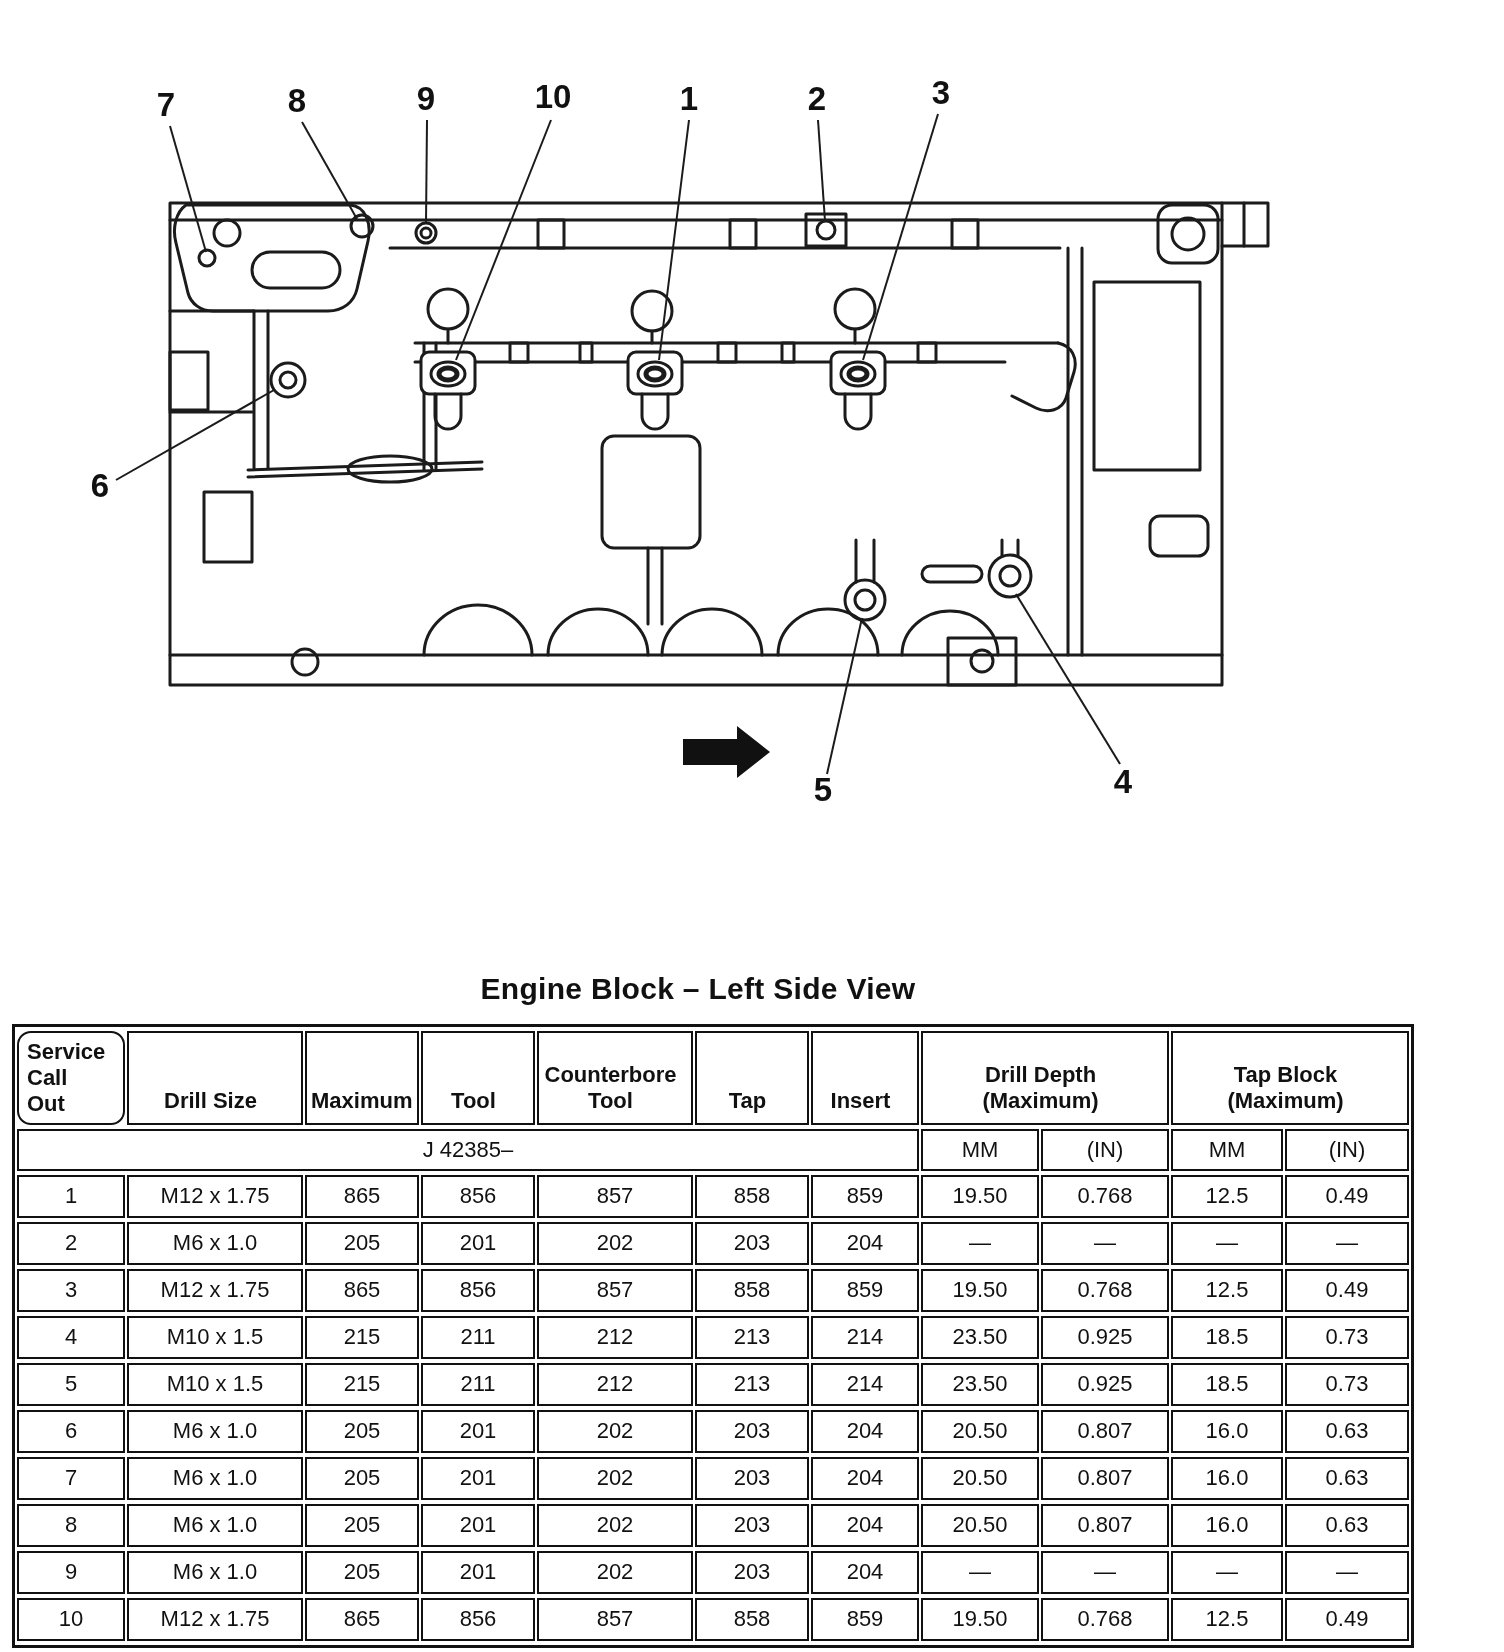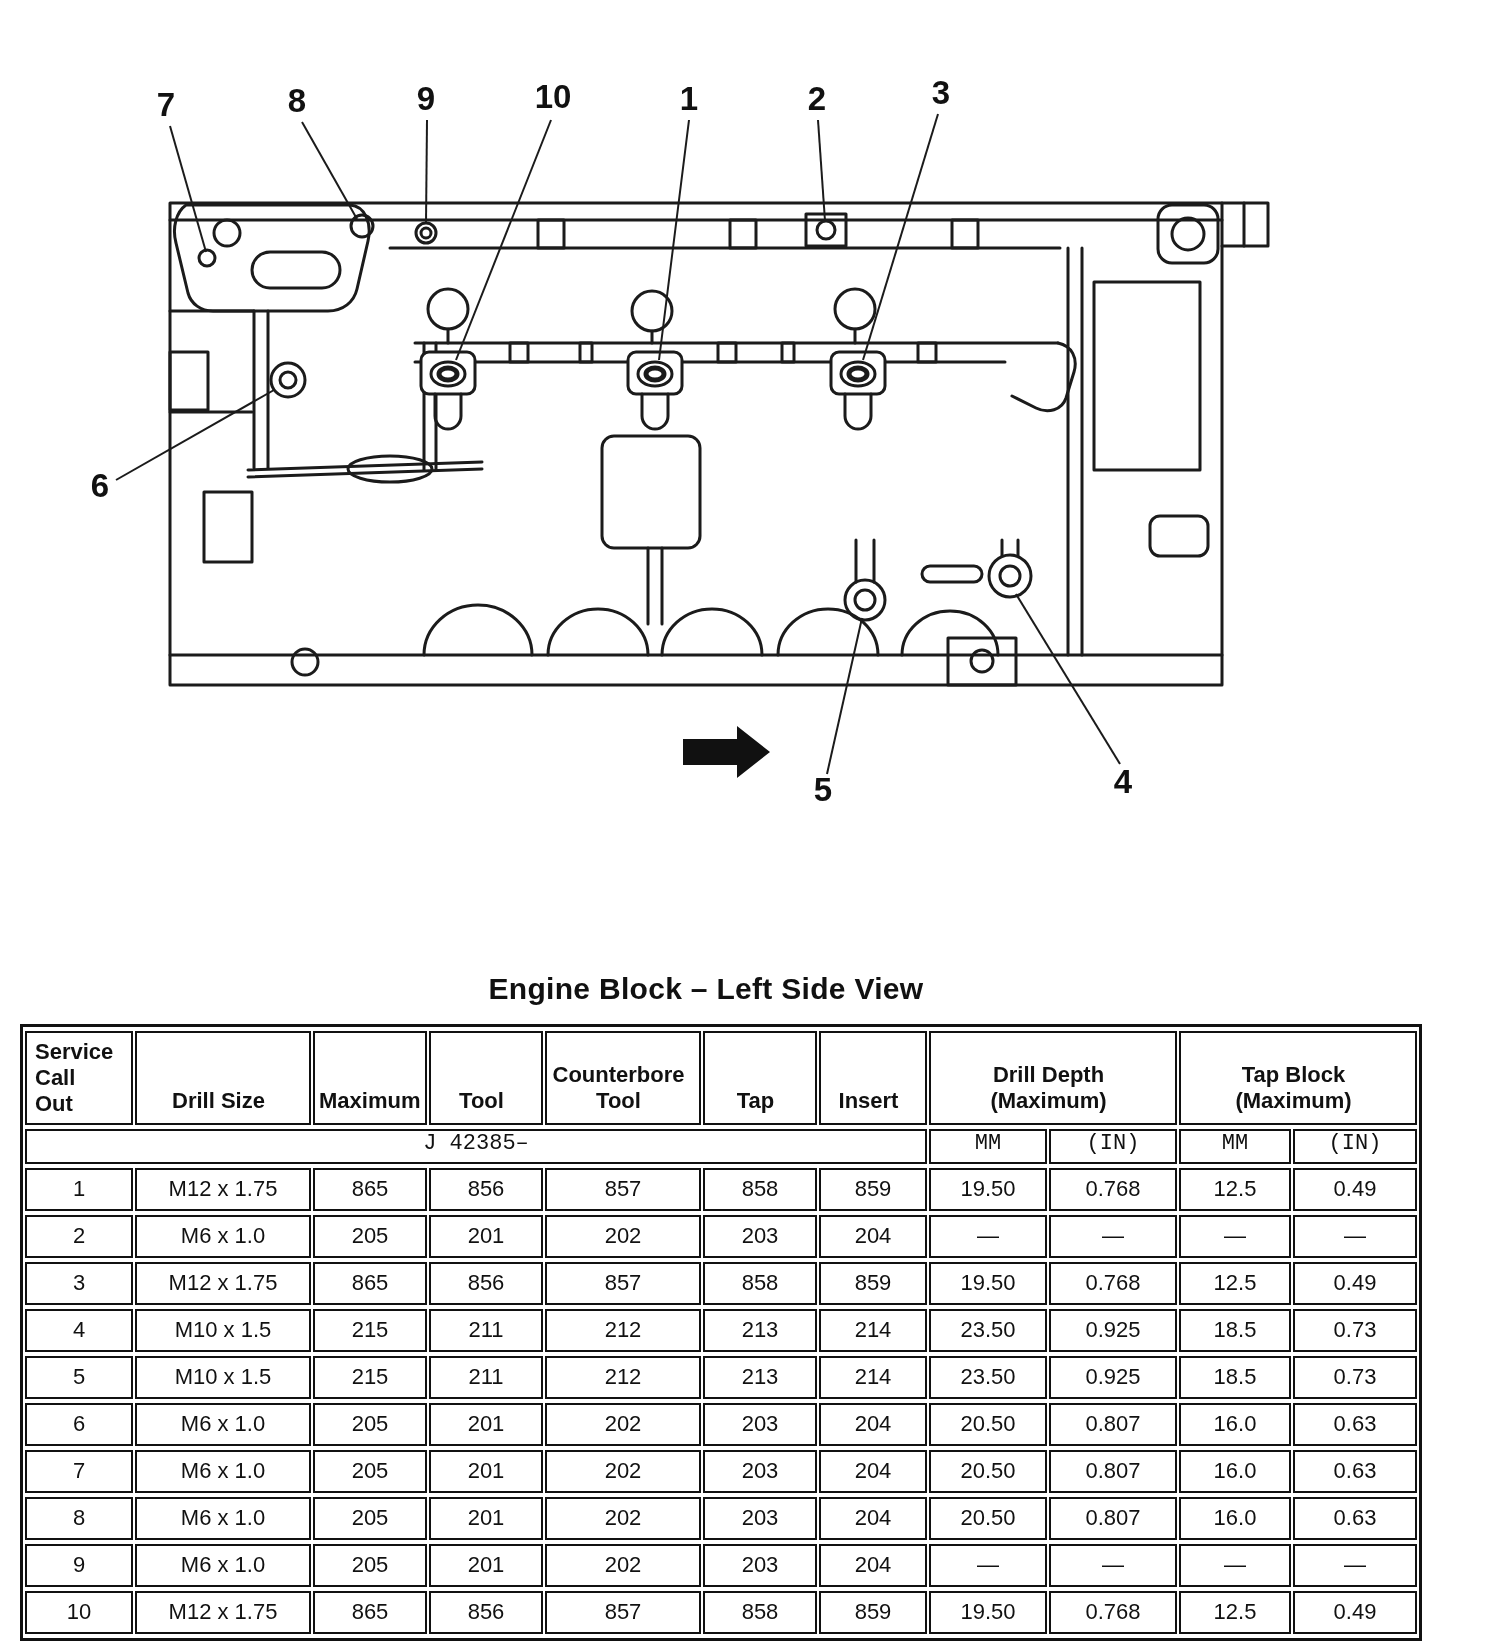--- a/index.html
+++ b/index.html
@@ -2,37 +2,37 @@
 <html><head>
 <meta charset="utf-8">
 <style>
   * { margin:0; padding:0; box-sizing:border-box; }
   html, body { background:#ffffff; }
   .page {
     width:1504px; height:1652px; background:#ffffff; color:#111;
     font-family:"Liberation Sans", sans-serif; position:relative; overflow:hidden;
   }
   .figure svg { display:block; }
-  .content { width:1372px; margin-left:20px; }
+  .content { width:1372px; margin-left:12px; }
   .table-title {
     text-align:center; font-weight:bold; font-size:30px;
     margin:72px 0 18px 0; letter-spacing:0.3px;
   }
   table.spec {
     width:100%; table-layout:fixed; background:#fff;
     border-collapse:separate; border-spacing:2px 4px;
     border:3px solid #111;
   }
   th, td { border:2px solid #111; text-align:center; overflow:hidden; }
   thead tr.hdr th {
     height:92px; font-weight:bold; font-size:22px; line-height:1.18;
     white-space:pre-line; vertical-align:bottom; padding:6px 13px 9px 4px;
   }
-  thead tr.hdr th.svc { vertical-align:top; text-align:left; padding:6px 4px 6px 8px; }
-  thead tr.units td { font-size:22px; padding:0 4px 6px 4px; font-weight:normal;font-family:Liberation Mono, monospace; }
+  thead tr.hdr th.svc { vertical-align:top; text-align:left; padding:6px 4px 6px 8px;border-radius:14px; }
+  thead tr.units td { font-size:22px; padding:6px 4px 6px 4px; font-weight:normal; }
   tbody td { font-size:22px; padding:6px 4px 7px 4px; }
 </style>
 </head>
 <body>
 
 <div class="page">
 
   <div class="figure">
     <svg width="1504" height="900" viewBox="0 0 1504 900">
 

